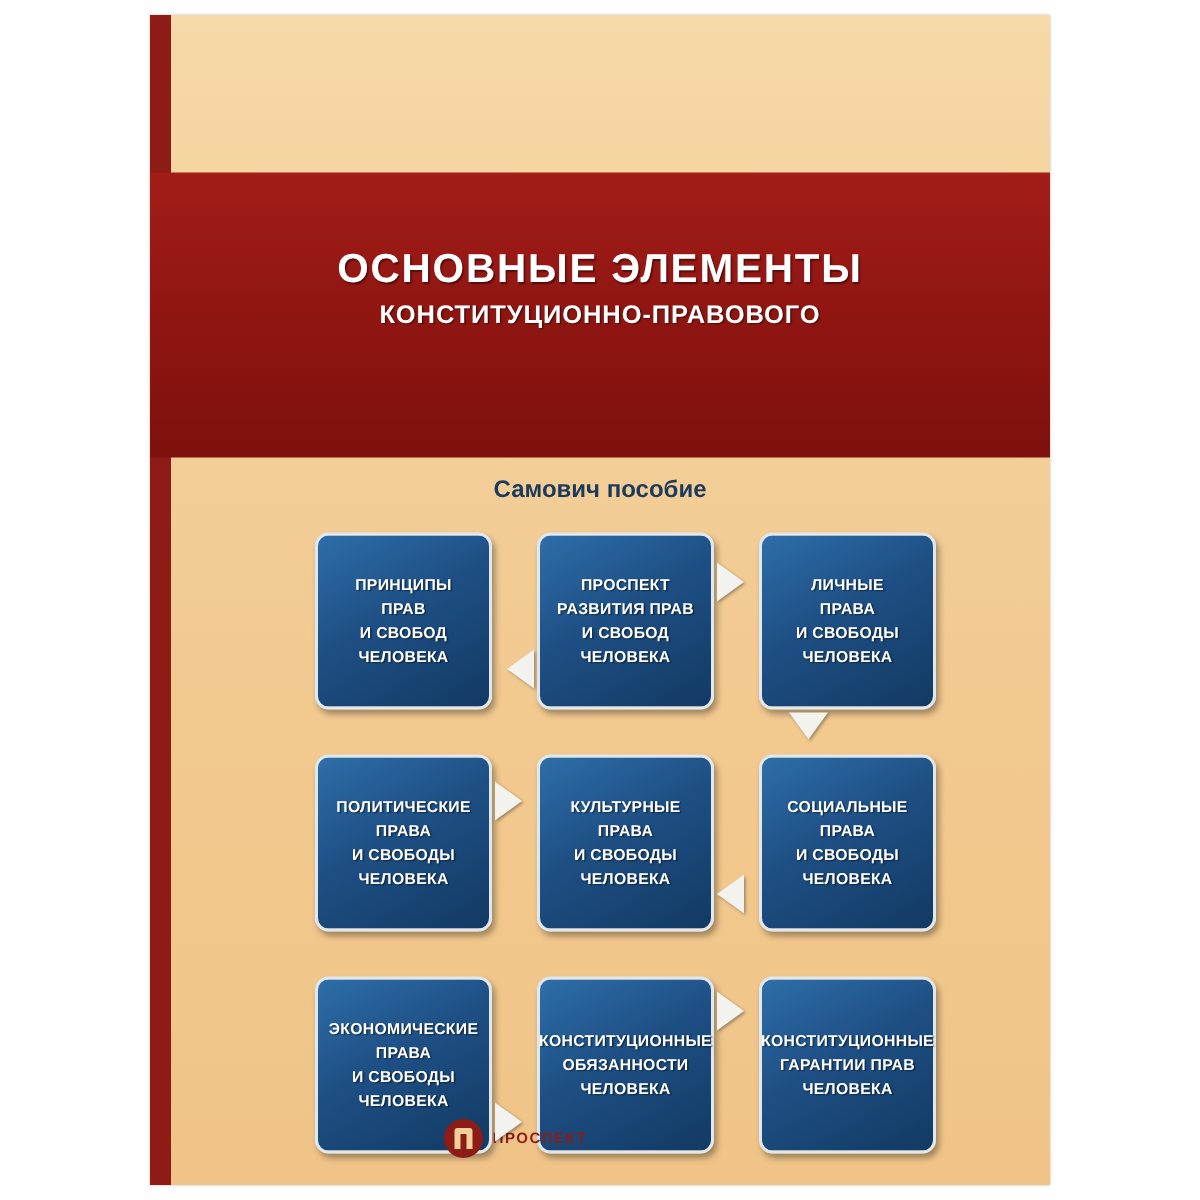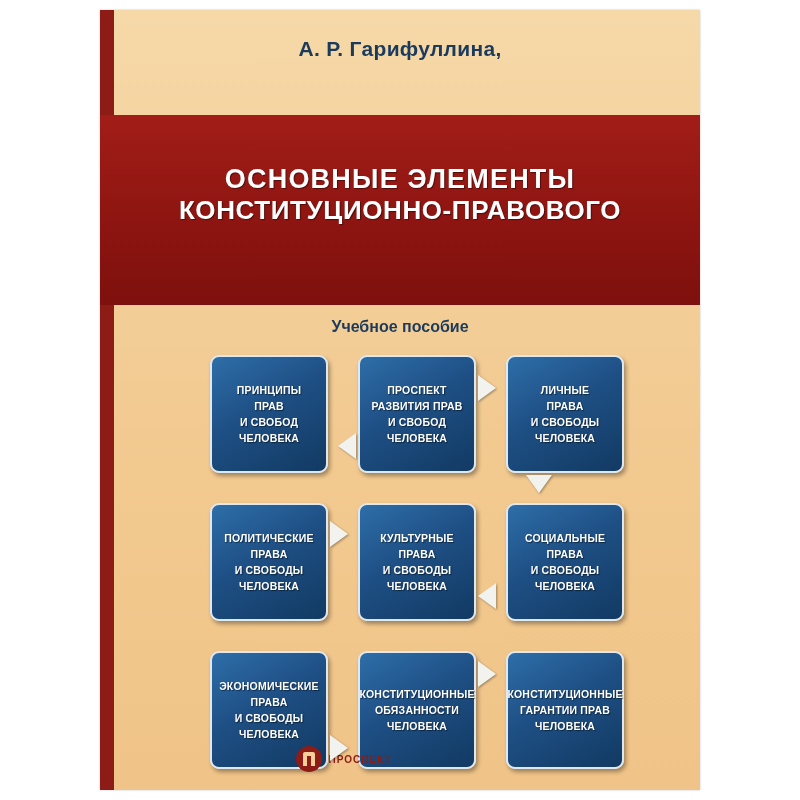--- a/index.html
+++ b/index.html
@@ -64,21 +64,21 @@
     text-align: center;
   }
   .t1 {
     font-size: 27px;
     font-weight: bold;
     letter-spacing: 1.2px;
     line-height: 34px;
     text-shadow: 1px 1px 1px rgba(0,0,0,0.45);
   }
   .t2 {
-    font-size: 26px;
+    font-size: 17px;
     font-weight: bold;
     letter-spacing: 0.6px;
     line-height: 28px;
     text-shadow: 1px 1px 1px rgba(0,0,0,0.45);
   }
   .t3 {
     font-size: 21px;
     font-weight: bold;
     font-style: italic;
     letter-spacing: 0.6px;
@@ -202,31 +202,30 @@
   }
 </style>
 </head>
 <body>
 
 <div id="cover">
 
   <div class="spine"></div>
 
   <div class="authors">
-    <div>А. Р. Гарифуллина,</div>
   </div>
 
   <div class="title-band">
     <div class="inner">
       <div class="t1">ОСНОВНЫЕ ЭЛЕМЕНТЫ</div>
       <div class="t2">КОНСТИТУЦИОННО-ПРАВОВОГО</div>
     </div>
   </div>
 
-  <div class="subtitle">Учебное пособие</div>
+  <div class="subtitle">Самович пособие</div>
 
   <div id="grid">
 
     <div class="node">
       <div class="label">ПРИНЦИПЫ
 ПРАВ
 И СВОБОД
 ЧЕЛОВЕКА</div>
     </div>
 

